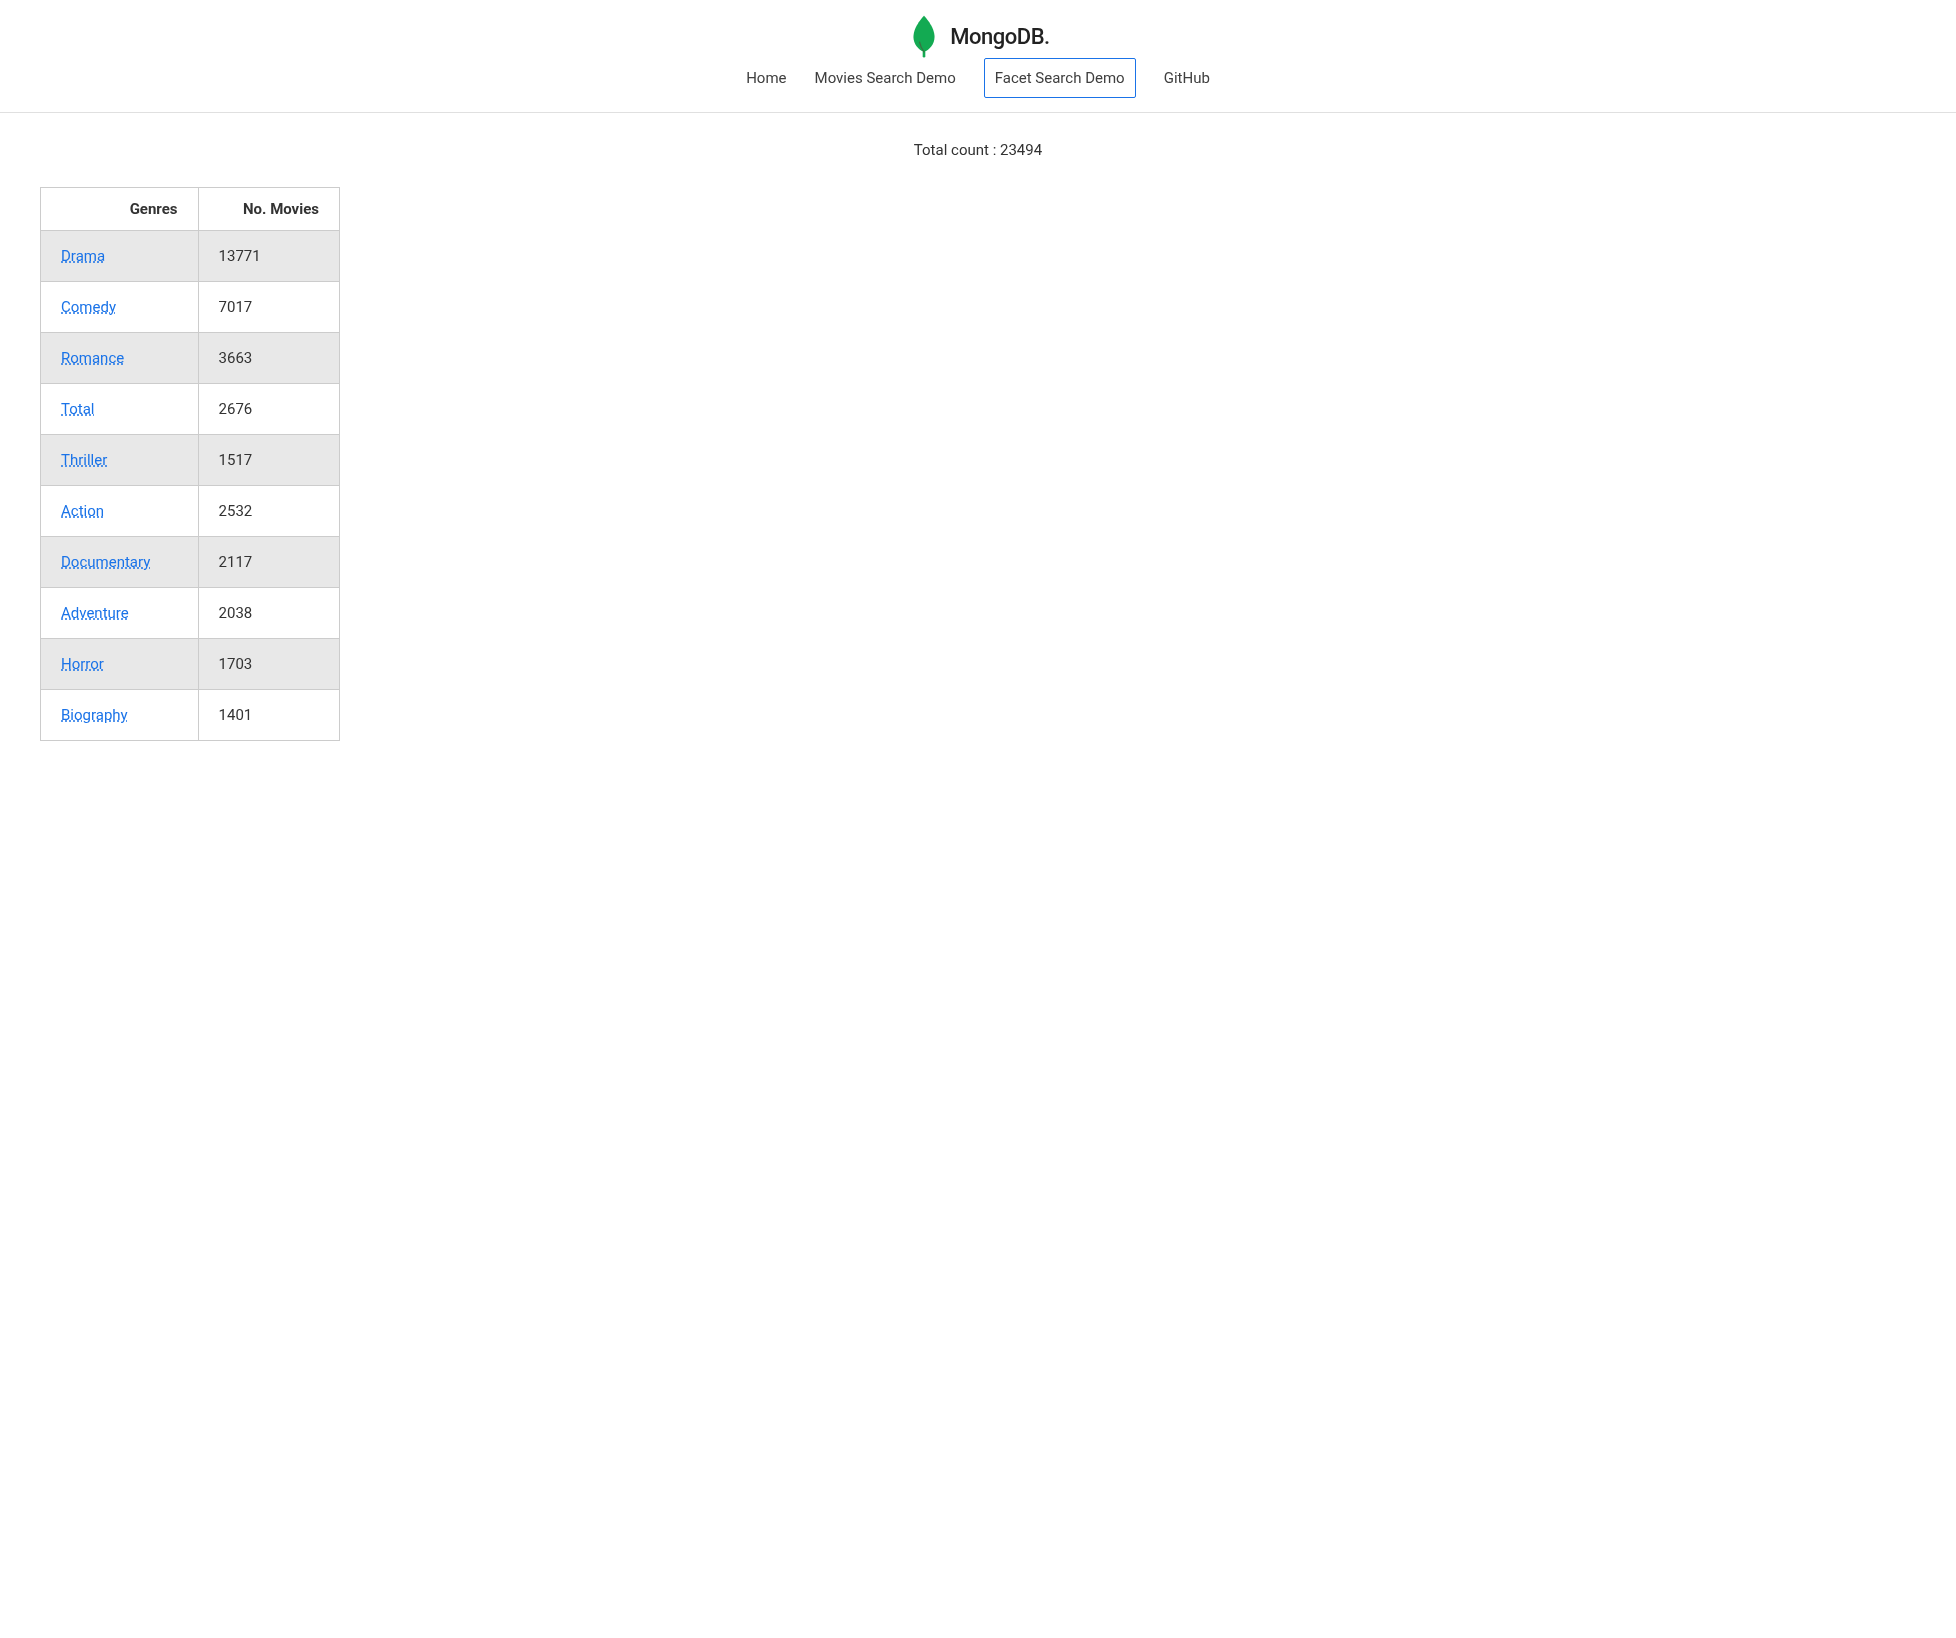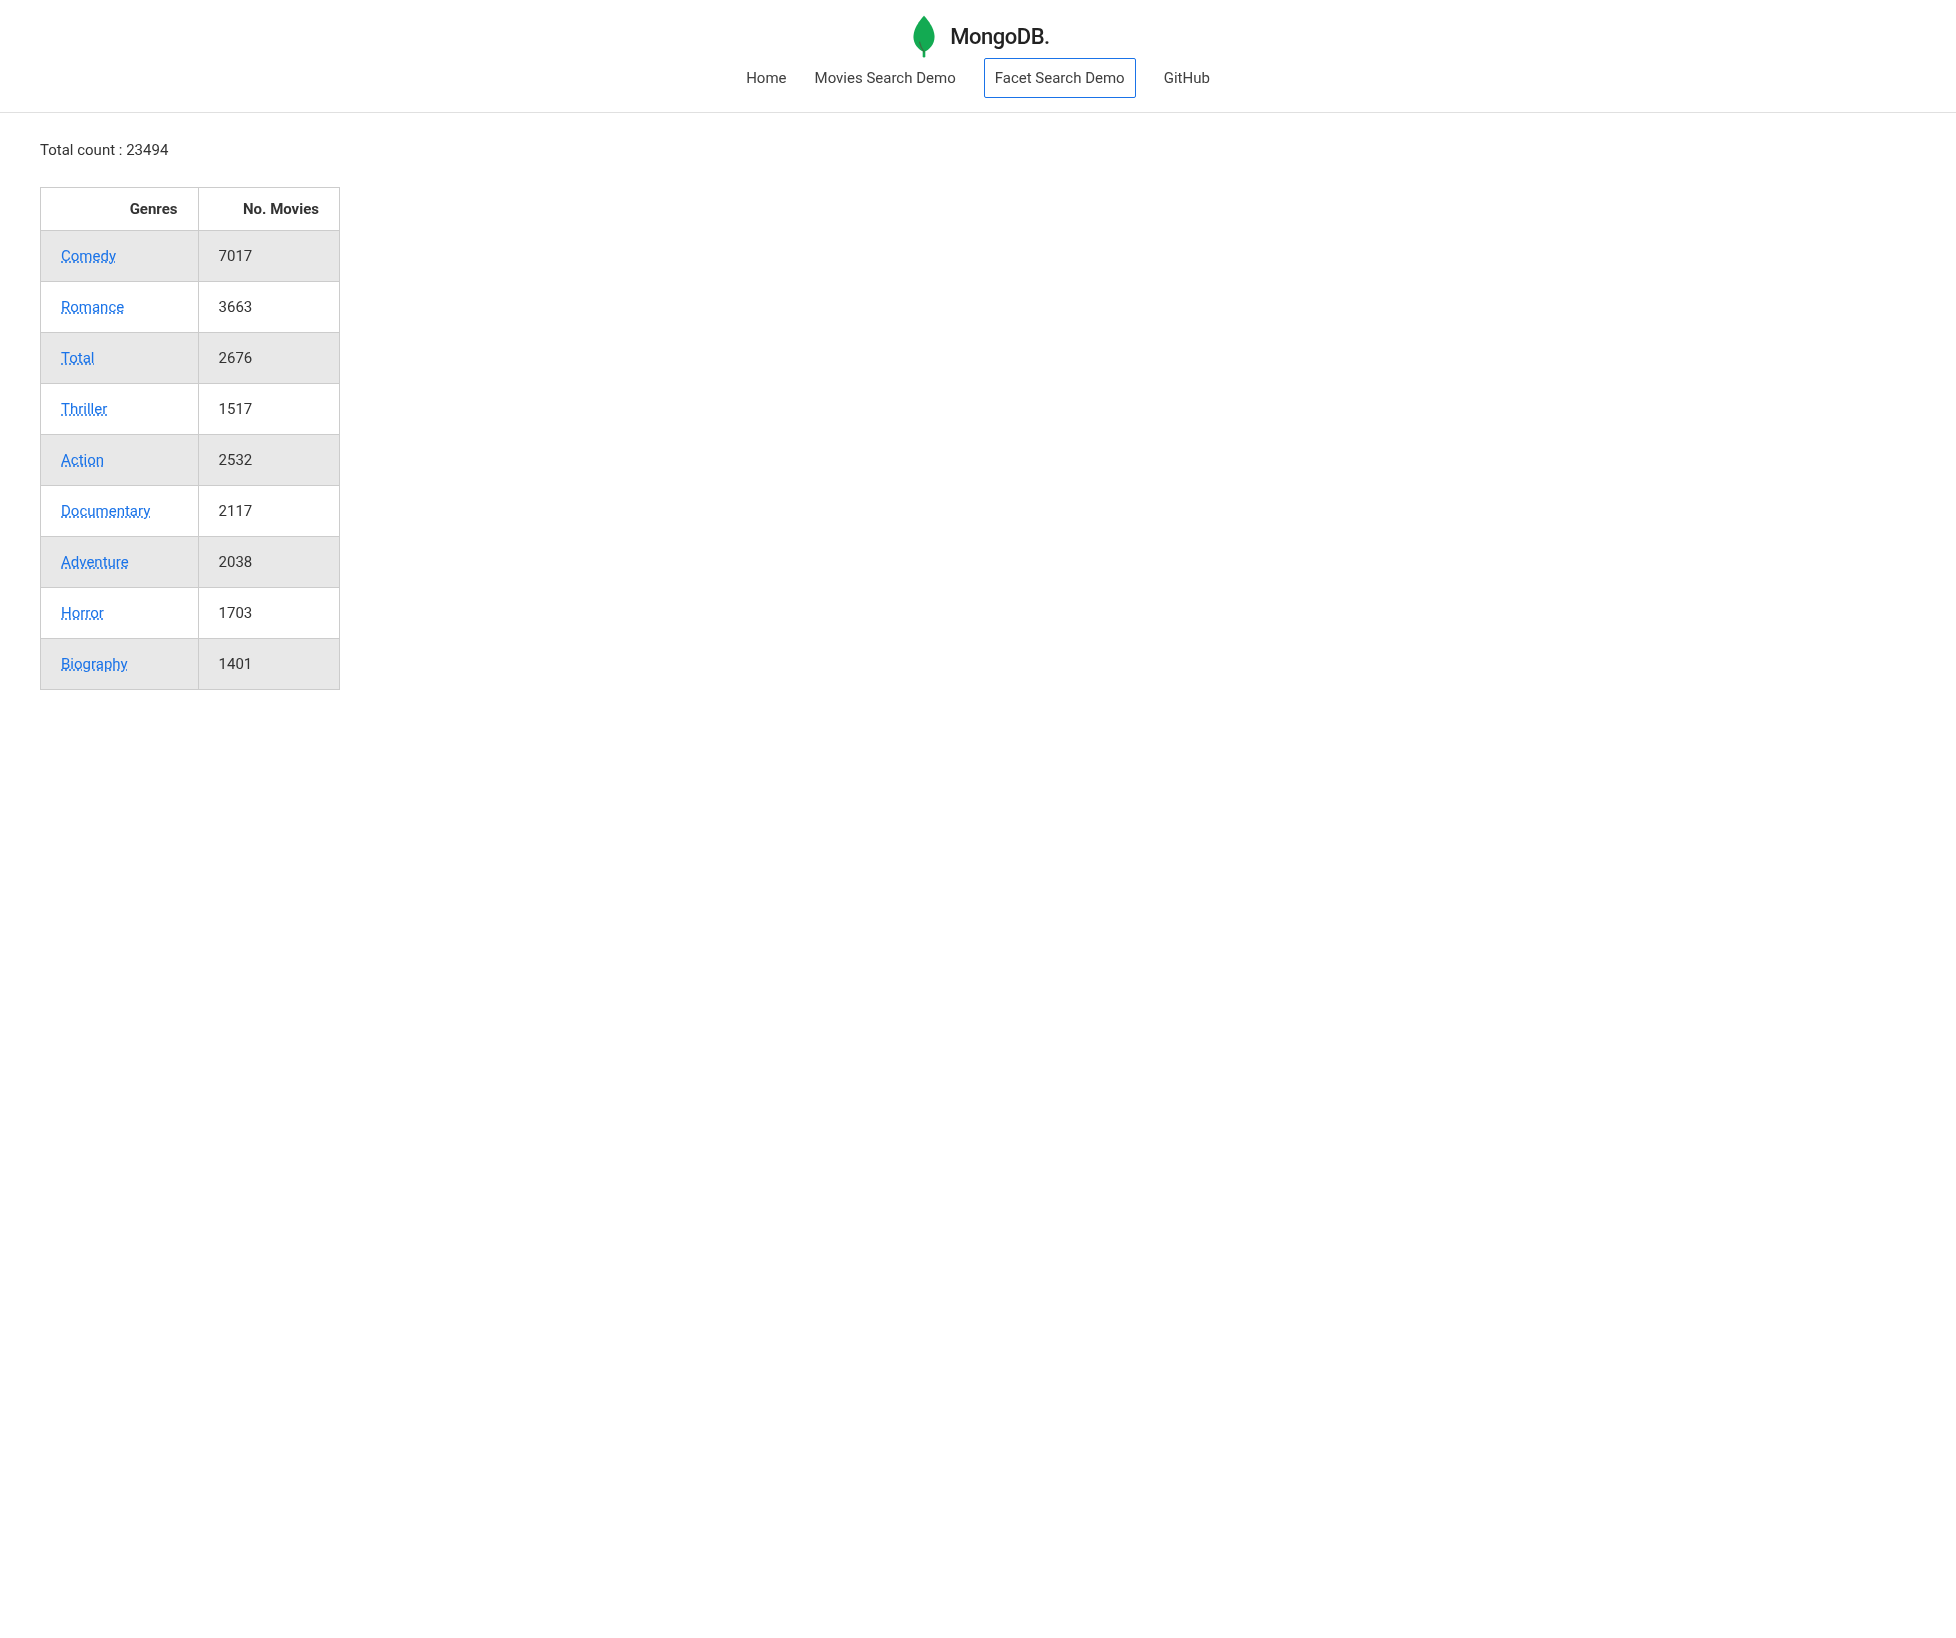--- a/index.html
+++ b/index.html
@@ -64,20 +64,21 @@
 
     
     .main-content {
       padding: 28px 40px;
     }
 
     .total-count {
       font-size: 15px;
       color: #333;
       margin-bottom: 28px;
+      text-align: center;
     }
 
     
     .genres-table {
       border-collapse: collapse;
       border: 1px solid #ccc;
       min-width: 300px;
     }
 
     .genres-table th {
@@ -154,20 +155,24 @@
 
   <table class="genres-table">
     <thead>
       <tr>
         <th>Genres</th>
         <th>No. Movies</th>
       </tr>
     </thead>
     <tbody id="genres-tbody">
 
+    <tr>
+          <td><span class="genre-link">Drama</span></td>
+          <td>13771</td>
+        </tr>
         <tr>
           <td><span class="genre-link">Comedy</span></td>
           <td>7017</td>
         </tr>
         <tr>
           <td><span class="genre-link">Romance</span></td>
           <td>3663</td>
         </tr>
         <tr>
           <td><span class="genre-link">Total</span></td>

